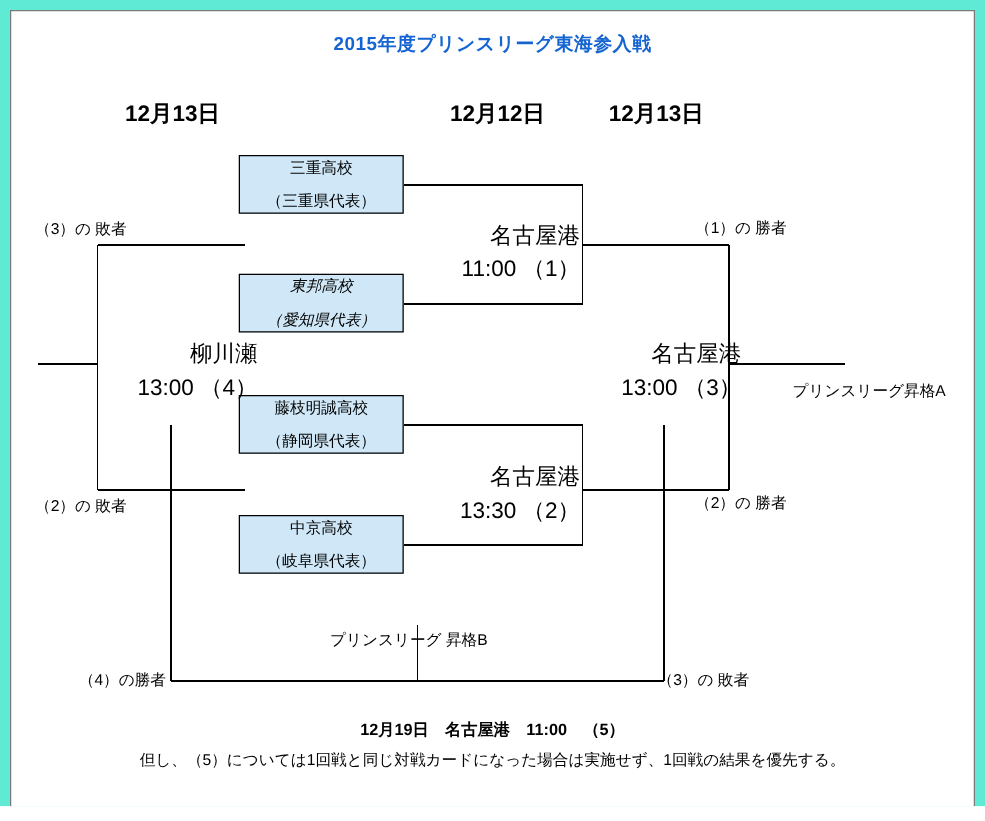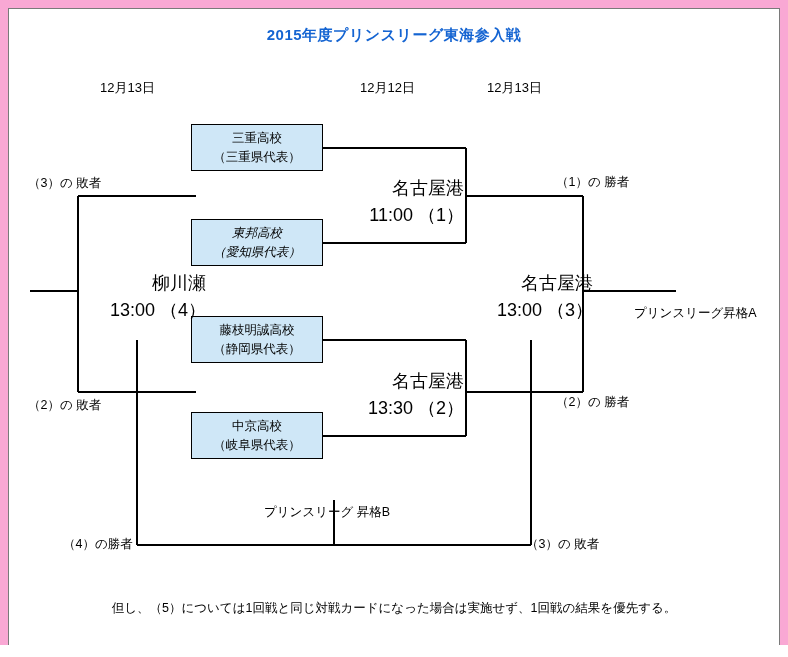--- a/index.html
+++ b/index.html
@@ -8,21 +8,21 @@
     padding: 0;
     background: #ffffff;
   }
   body {
     font-family: "Liberation Sans", "DejaVu Sans", sans-serif;
   }
   #page {
     position: relative;
     width: 788px;
     height: 645px;
-    background: #f9a8d4;
+    background: #5eead4;
     box-sizing: border-box;
     overflow: hidden;
   }
   #frame {
     position: absolute;
     left: 8px;
     top: 8px;
     width: 772px;
     height: 641px;
     border: 1px solid #7a7a7a;
@@ -42,36 +42,36 @@
     top: 26px;
     width: 788px;
     text-align: center;
     font-size: 15px;
     font-weight: bold;
     color: #1464d2;
     letter-spacing: 0.5px;
   }
   .date-hdr {
     position: absolute;
-    font-size: 13px;
-    font-weight: normal;
+    font-size: 18px;
+    font-weight: bold;
     color: #000000;
     white-space: nowrap;
   }
   .team-box {
     position: absolute;
     width: 132px;
     height: 47px;
     background: #cfe7f7;
     border: 1px solid #000000;
     box-sizing: border-box;
     display: flex;
     flex-direction: column;
     align-items: center;
-    justify-content: center;
+    justify-content: space-between;
     font-size: 12.5px;
     color: #000000;
     line-height: 1.45;
     white-space: nowrap;
   }
   .match-label {
     position: absolute;
     font-size: 18px;
     color: #000000;
     text-align: right;
@@ -185,15 +185,16 @@
 
   <div class="edge-label" style="left:28px; top:175px;">（3）の 敗者</div>
   <div class="edge-label" style="left:28px; top:397px;">（2）の 敗者</div>
   <div class="edge-label" style="left:556px; top:174px;">（1）の 勝者</div>
   <div class="edge-label" style="left:556px; top:394px;">（2）の 勝者</div>
   <div class="edge-label" style="left:63px; top:536px;">（4）の勝者</div>
   <div class="edge-label" style="left:526px; top:536px;">（3）の 敗者</div>
   <div class="edge-label" style="left:634px; top:284px;margin-top:21px;">プリンスリーグ昇格A</div>
   <div class="edge-label" style="left:264px; top:504px;">プリンスリーグ 昇格B</div>
 
+  <div class="footer-line" id="footer-main">12月19日　名古屋港　11:00　（5）</div>
   <div class="footer-line" id="footer-note">但し、（5）については1回戦と同じ対戦カードになった場合は実施せず、1回戦の結果を優先する。</div>
 
 </div>
 
 </body></html>

